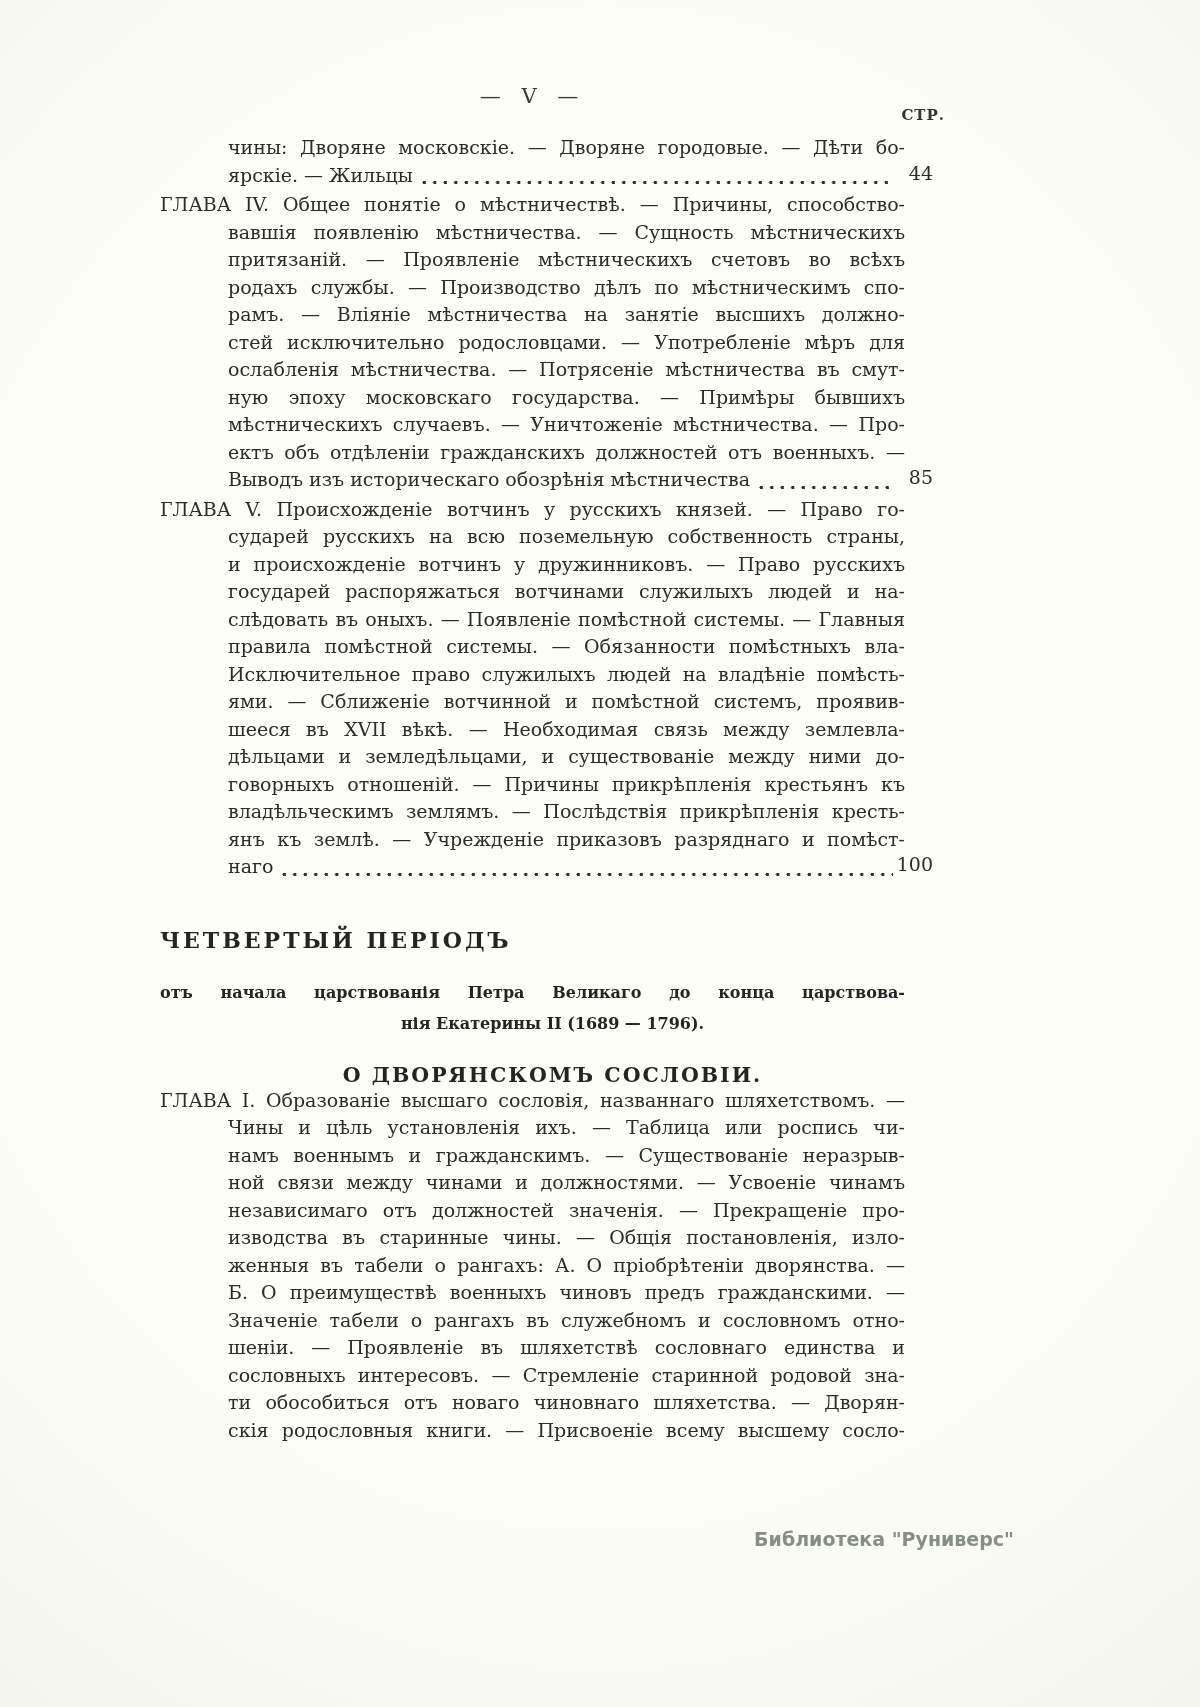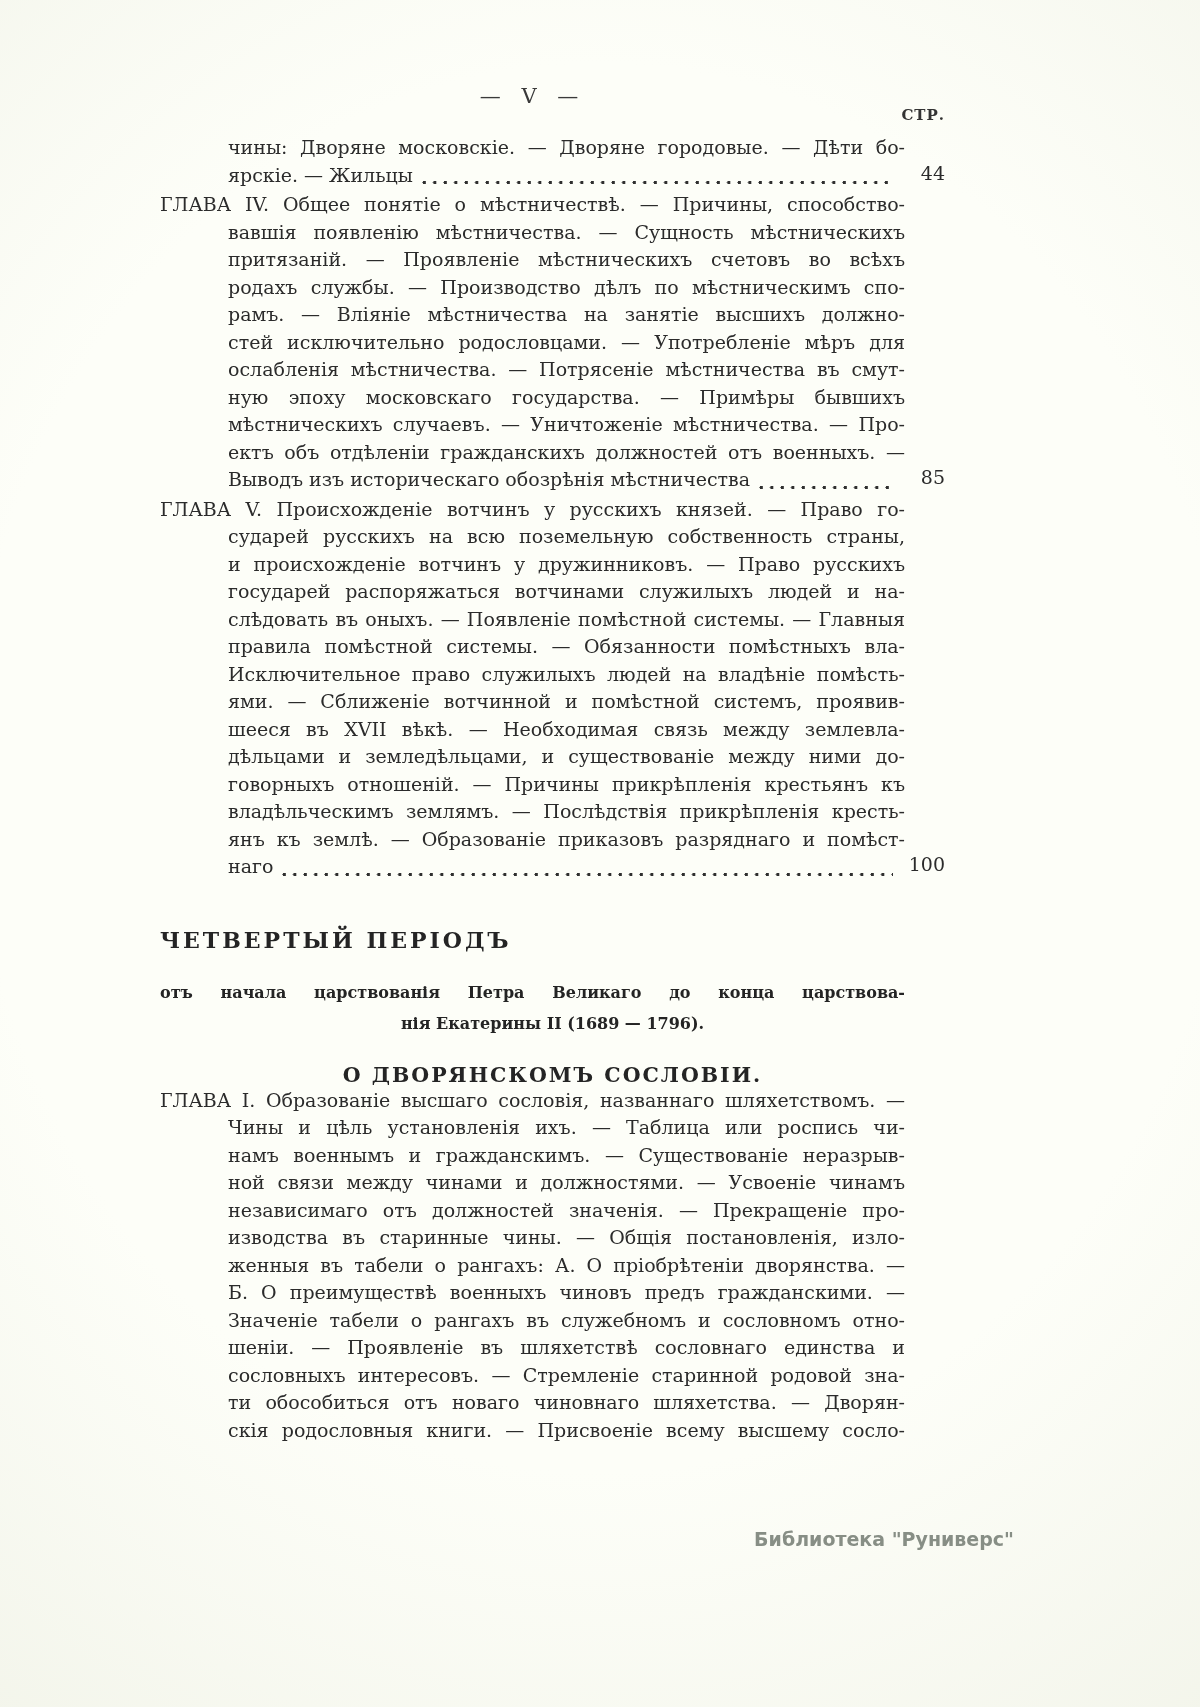--- a/index.html
+++ b/index.html
@@ -56,21 +56,21 @@
     flex: 1 1 auto;
     align-self: flex-end;
     height: 5px;
     margin: 0 12px 4px 9px;
     background-image: radial-gradient(circle at 2.2px 2.5px, #2f2f2f 1.6px, rgba(0,0,0,0) 1.9px);
     background-size: 10.5px 5px;
     background-repeat: repeat-x;
     background-position: left bottom;
   }
   .pagenum {
-    position: absolute; right: 0; bottom: 2px;
+    position: absolute; right: 12px; bottom: 2px;
     font-size: 19px;
     color: #2b2b2b;
   }
   .period-title {
     margin-top: 46px;
     text-align: left;
     font-size: 22px;
     font-weight: bold;
     letter-spacing: 3px;
     color: #242424;
@@ -183,21 +183,21 @@
             <div class="line">ями. — Сближеніе вотчинной и помѣстной системъ, проявив-</div>
 
             <div class="line">шееся въ XVII вѣкѣ. — Необходимая связь между землевла-</div>
 
             <div class="line">дѣльцами и земледѣльцами, и существованіе между ними до-</div>
 
             <div class="line">говорныхъ отношеній. — Причины прикрѣпленія крестьянъ къ</div>
 
             <div class="line">владѣльческимъ землямъ. — Послѣдствія прикрѣпленія кресть-</div>
 
-            <div class="line">янъ къ землѣ. — Образованіе приказовъ разряднаго и помѣст-</div>
+            <div class="line">янъ къ землѣ. — Учрежденіе приказовъ разряднаго и помѣст-</div>
           </div>
         <div class="lastline">
           <span class="lasttext">наго</span>
           <span class="leader"></span>
         </div>
         <div class="pagenum">100</div>
       </div>
 
     </div>
 

